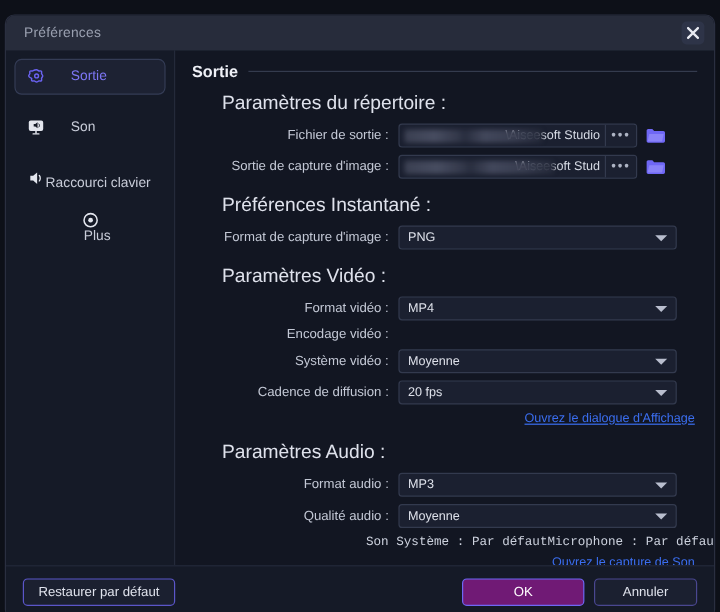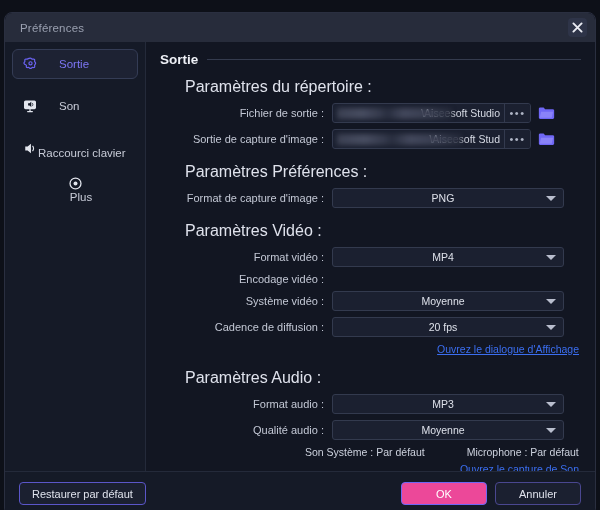--- a/index.html
+++ b/index.html
@@ -231,21 +231,20 @@
     height: 20px;
     background: #1b2030;
     border: 1px solid #333a4e;
     border-radius: 3px;
     box-sizing: border-box;
     display: flex;
     align-items: center;
     padding: 0 7px;
     cursor: pointer;
     position: relative;
-    text-align: center;
   }
   .select-value {
     font-size: 10.5px;
     color: #dde0e9;
     flex: 1;
     white-space: nowrap;
     overflow: hidden;
   }
   .caret {
     width: 0; height: 0;
@@ -269,20 +268,21 @@
   }
 
   .device-row {
     display: flex;
     align-items: center;
     margin-top: 6px;
     padding-left: 145px;
     font-size: 10.5px;
     color: #ccd1dd;
     white-space: nowrap;
+    font-family: Liberation Mono, monospace;
   }
   .device-gap { width: 42px; }
 
   
   .footer {
     height: 44px;
     min-height: 44px;
     background: #151a27;
     border-top: 1px solid #242a3a;
     display: flex;
@@ -300,24 +300,24 @@
     cursor: pointer;
     box-sizing: border-box;
     padding: 0 12px;
   }
   .btn-outline {
     background: #1b2030;
     border: 1px solid #5b56c9;
     color: #dfe2ec;
   }
   .btn-primary {
-    background: #ec4899;
+    background: #701a75;
     border: 1px solid #6f67f5;
     color: #ffffff;
-    width: 86px;
+    width: 102px;
   }
   .btn-secondary {
     background: #1b2030;
     border: 1px solid #4a4790;
     color: #dfe2ec;
     width: 86px;
   }
   .footer-spacer { flex: 1; }
   .btn-secondary { margin-left: 8px; }
 </style>
@@ -427,21 +427,21 @@
           <span class="folder-btn">
             <svg width="17" height="14" viewBox="0 0 20 16">
               <path d="M1 3.2c0-.9.7-1.6 1.6-1.6h4l1.8 2h9c.9 0 1.6.7 1.6 1.6v8.2c0 .9-.7 1.6-1.6 1.6H2.6c-.9 0-1.6-.7-1.6-1.6z" fill="#6f67f5"></path>
               <path d="M3.6 6.4h14.2l-1.7 7.3H2z" fill="#8a83f8"></path>
             </svg>
           </span>
         </div>
       </div>
 
       <div class="group">
-        <div class="group-title">Paramètres Préférences :</div>
+        <div class="group-title">Préférences Instantané :</div>
         <div class="field-row">
           <span class="field-label">Format de capture d'image :</span>
           <div class="select">
             <span class="select-value">PNG</span>
             <span class="caret"></span>
           </div>
         </div>
       </div>
 
       <div class="group">

